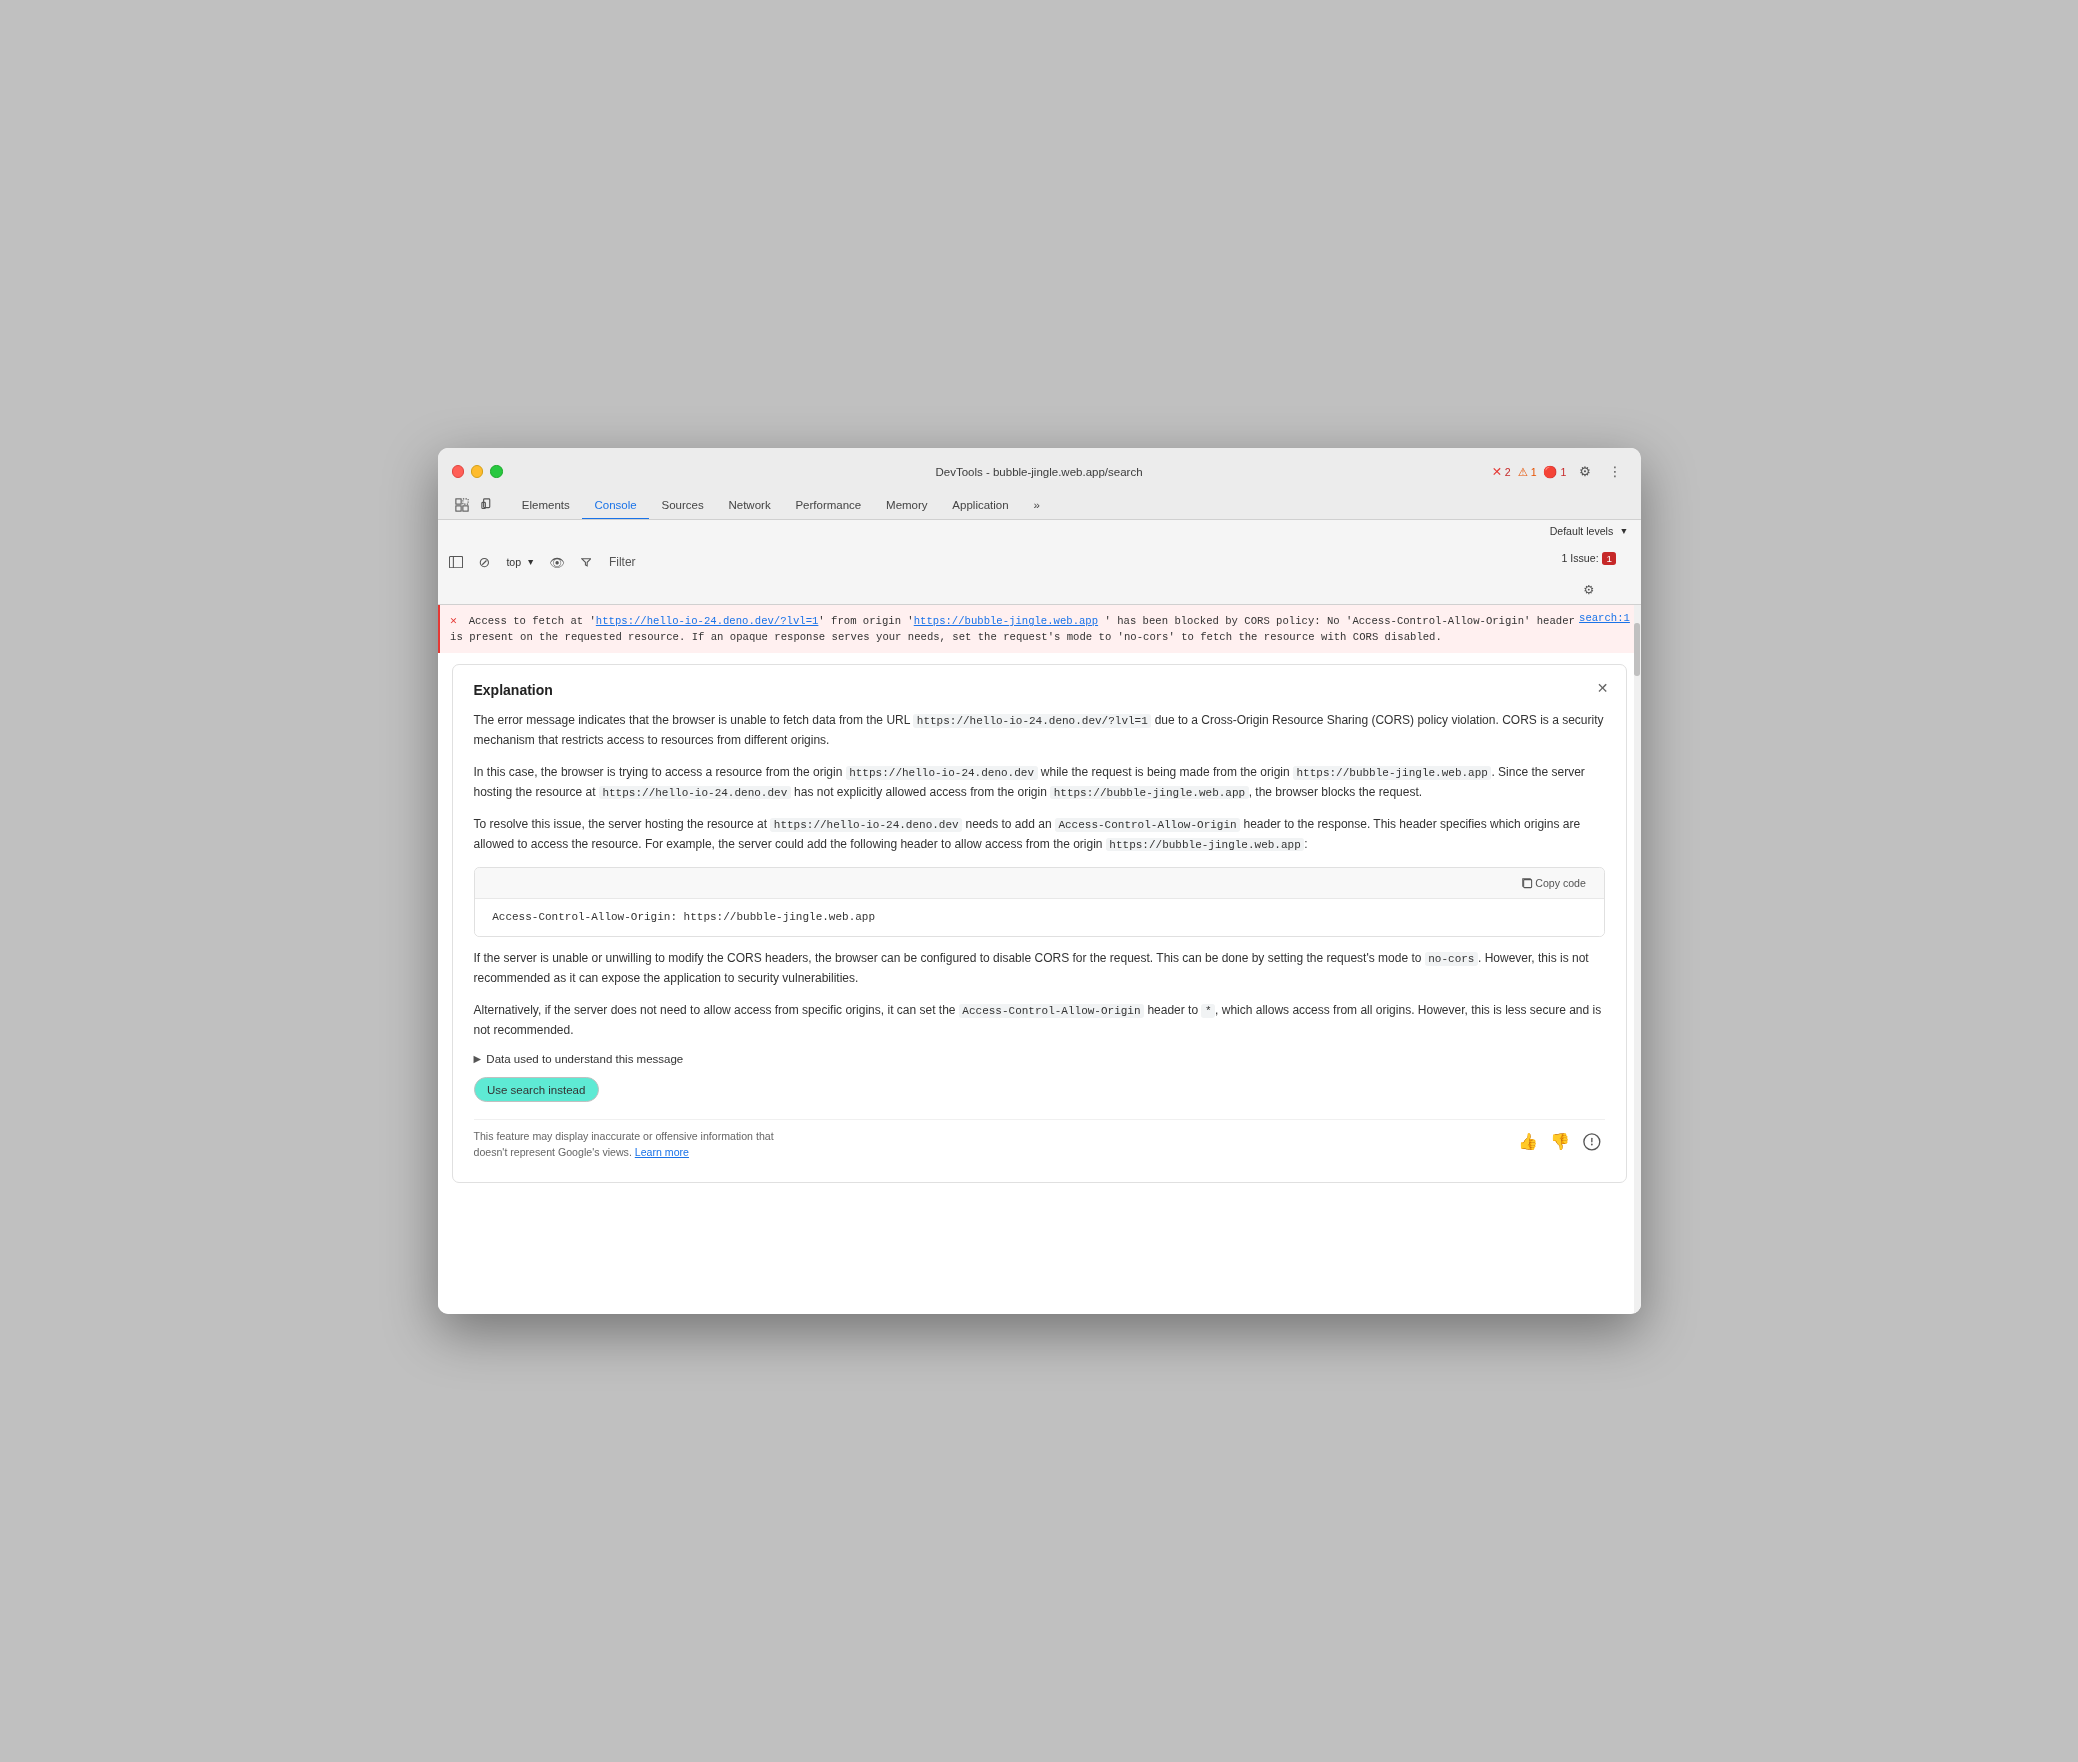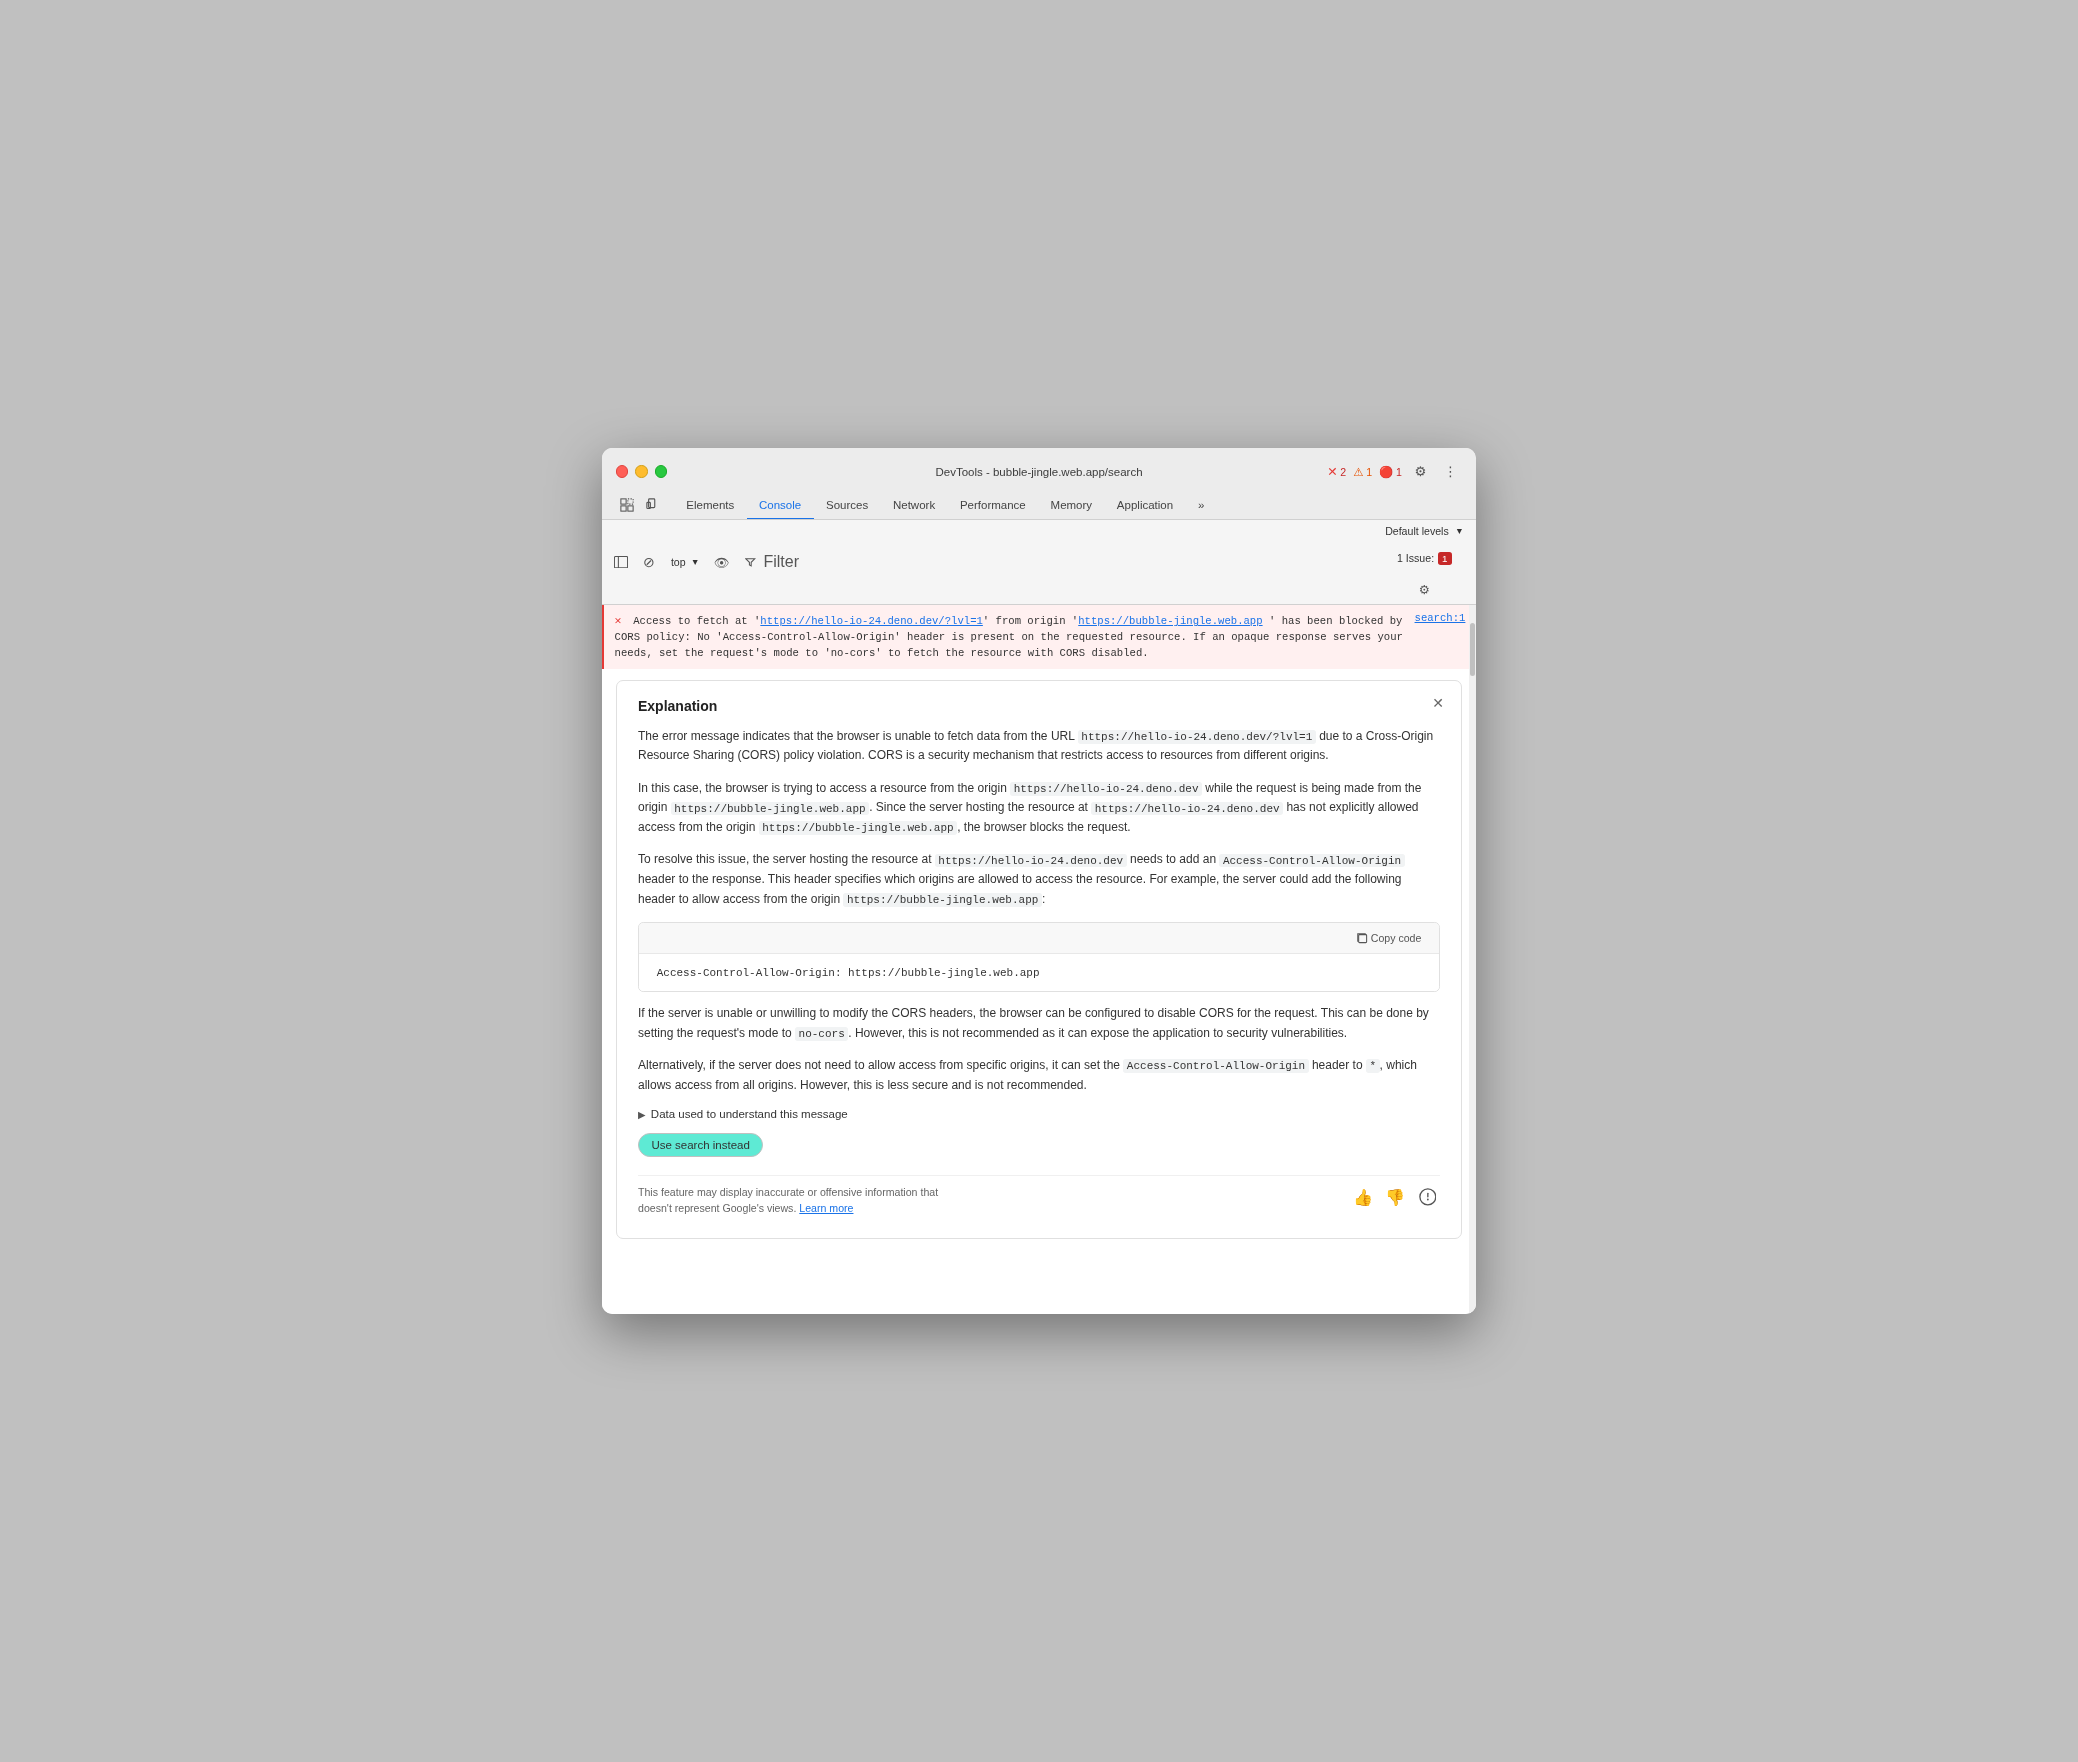--- a/index.html
+++ b/index.html
@@ -5,21 +5,21 @@
     * { box-sizing: border-box; margin: 0; padding: 0; }
     body {
       background: #c0c0c0;
       display: flex;
       justify-content: center;
       align-items: center;
       min-height: 100vh;
       font-family: -apple-system, BlinkMacSystemFont, 'Segoe UI', sans-serif;
     }
     .window {
-      width: 874px;
+      width: 1203px;
       background: #f5f5f5;
       border-radius: 10.6px;
       box-shadow: 0 17.7px 53px rgba(0,0,0,0.4);
       overflow: hidden;
     }
     .titlebar {
       background: #ececec;
       border-bottom: 0.9px solid #d0d0d0;
       padding: 12.4px 14px 0 14px;
       display: flex;
@@ -446,21 +446,21 @@
     <div class="toolbar-btn" style="font-size:14px;">⊘</div>
     <div class="top-selector">
       <span>top</span>
       <span style="font-size:8.9px;">▼</span>
     </div>
     <div class="toolbar-btn" style="font-size:12.4px;">👁</div>
     <div class="filter-area">
       <svg width="10.6" height="10.6" viewBox="0 0 12 12" fill="none">
         <path d="M1 2h10L7 6v4l-2-1V6L1 2z" stroke="#555" stroke-width="1.2" fill="none"></path>
       </svg>
-      <span style="font-size:16px;color:#555;margin-left:4px;">Filter</span>
+      <span style="font-size:12px;color:#555;margin-left:14px;">Filter</span>
     </div>
     <div class="toolbar-right">
       <div class="levels-selector">
         <span>Default levels</span>
         <span style="font-size:8.9px;margin-left:2.7px;">▼</span>
       </div>
       <div class="issues-badge">
         <span>1 Issue:</span>
         <span style="background:#c62828;color:white;font-size:9.8px;border-radius:2.7px;padding:0.9px 4.4px;">1</span>
       </div>

